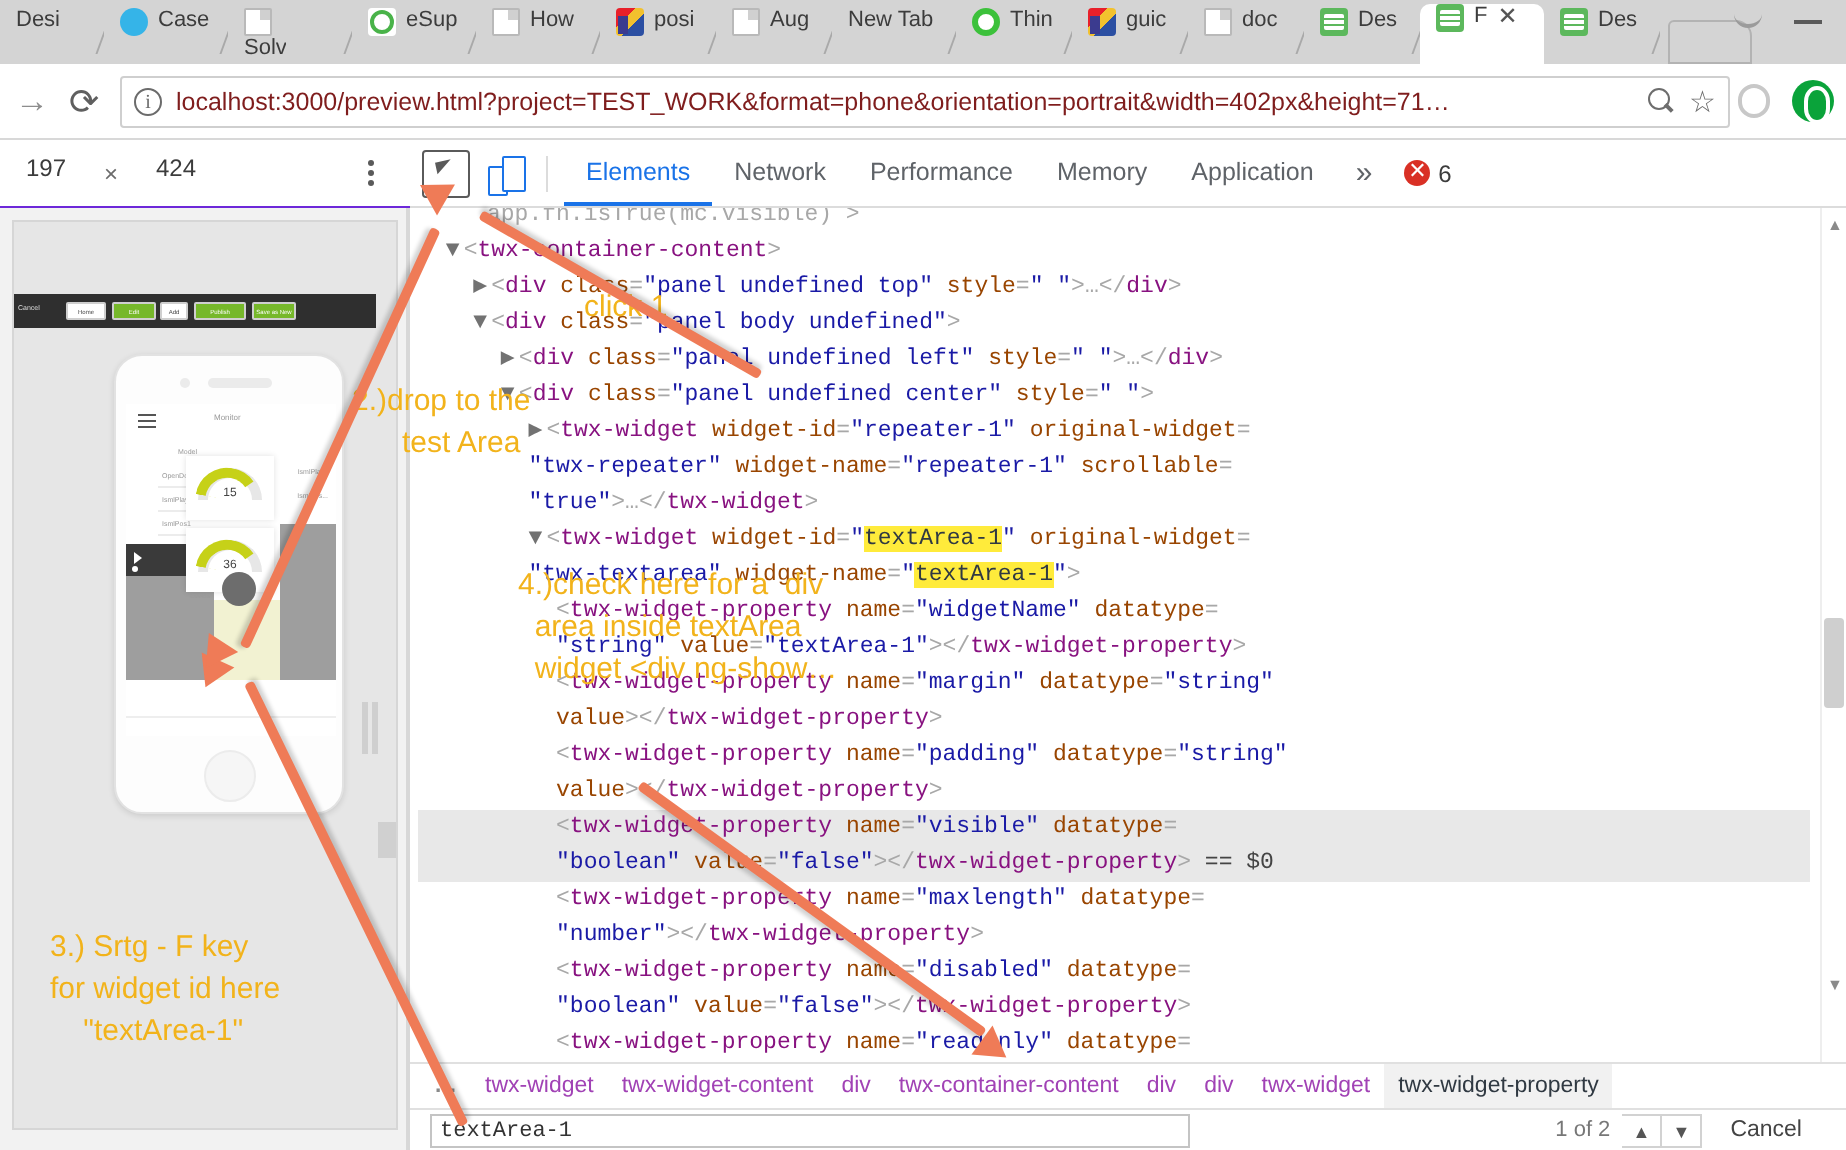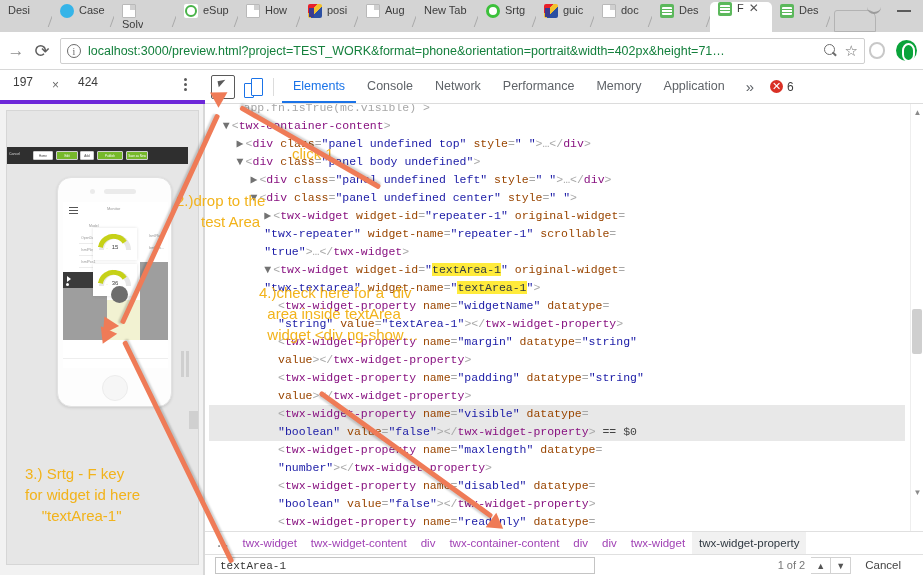--- a/index.html
+++ b/index.html
@@ -58,37 +58,37 @@
   .nav-btn { position:absolute; top:9px; width:20px; height:20px; color:#8d8d8d; font-size:17px;
       line-height:20px; text-align:center; }
   #nav-fwd   { left:6px;  color:#8d8d8d; }
   #nav-reload{ left:32px; color:#5f5f5f; font-size:18px; }
   #omnibox { position:absolute; left:60px; top:6px; width:805px; height:26px;
       background:#ffffff; border:1px solid #cfcfcf; border-radius:2px;
       display:flex; align-items:center; padding:0 6px; }
   #site-info-icon { width:14px; height:14px; border:1px solid #6b6b6b; border-radius:50%;
       color:#6b6b6b; font-size:10px; line-height:13px; text-align:center; flex:0 0 auto; margin-right:7px;
       font-family:"Liberation Serif",serif; }
-  #url-text { font-size:12.5px; color:#15803d; white-space:nowrap; overflow:hidden; flex:1 1 auto; }
+  #url-text { font-size:12.5px; color:#7f1d1d; white-space:nowrap; overflow:hidden; flex:1 1 auto; }
   #zoom-icon { flex:0 0 auto; width:16px; height:16px; margin:0 6px; position:relative; }
   #zoom-icon::before{content:"";position:absolute;left:1px;top:1px;width:9px;height:9px;
       border:1.6px solid #6d6d6d;border-radius:50%;}
   #zoom-icon::after{content:"";position:absolute;left:9px;top:10px;width:5px;height:1.6px;
       background:#6d6d6d;transform:rotate(45deg);}
   #star-icon { flex:0 0 auto; font-size:15px; color:#6d6d6d; }
   #profile-pill { position:absolute; right:38px; top:10px; width:16px; height:17px; border:2px solid #c8c8c8;
       border-radius:8px; }
   #ext-icon { position:absolute; right:6px; top:8px; width:21px; height:21px; border-radius:50%;
       background:#0aa33a; }
   #ext-icon::after{content:"";position:absolute;left:6px;top:3px;width:9px;height:15px;
       border:2px solid #ffffff;border-radius:50% / 40%;}
 
   
   #device-bar { position:absolute; left:0; top:70px; width:205px; height:34px; background:#ffffff;
-      border-bottom:4px solid #6d28d9; display:flex; align-items:center; }
+      border-bottom:1px solid #6d28d9; display:flex; align-items:center; }
   #dev-w, #dev-h { width:46px; height:20px; border:none; background:#fff; font-size:12px; color:#3c3c3c;
       text-align:center; }
   #dev-x { font-size:12px; color:#6b6b6b; margin:0 6px; }
   #dev-kebab { margin-left:auto; margin-right:12px; width:14px; height:16px; position:relative; }
   #dev-kebab i { position:absolute; left:5px; width:3px; height:3px; border-radius:50%; background:#5a5a5a; display:block;}
   #dev-kebab i:nth-child(1){top:1px;} #dev-kebab i:nth-child(2){top:6px;} #dev-kebab i:nth-child(3){top:11px;}
 
   
   #dt-toolbar { position:absolute; left:205px; top:70px; width:718px; height:34px; background:#ffffff;
       border-bottom:1px solid #dcdcdc; display:flex; align-items:center; }
@@ -247,21 +247,21 @@
         <span class="tab-favicon fav-doc"></span>
         <span class="tab-label">Aug</span>
         <span class="tab-sep"></span>
       </div>
       <div class="tab" style="width: 62px;">
         <span class="tab-label">New Tab</span>
         <span class="tab-sep"></span>
       </div>
       <div class="tab" style="width: 58px;">
         <span class="tab-favicon fav-green-circle"></span>
-        <span class="tab-label">Srtg</span>
+        <span class="tab-label">Thin</span>
         <span class="tab-sep"></span>
       </div>
       <div class="tab" style="width: 58px;">
         <span class="tab-favicon fav-flag"></span>
         <span class="tab-label">guic</span>
         <span class="tab-sep"></span>
       </div>
       <div class="tab" style="width: 58px; margin-top: 28px;">
         <span class="tab-favicon fav-doc"></span>
         <span class="tab-label">doc</span>
@@ -313,21 +313,20 @@
       <i></i>
     </div>
 </div>
 
 <div id="dt-toolbar">
   <div class="dt-iconbtn" id="inspect-icon"></div>
   <div class="dt-iconbtn" id="device-toggle-icon"></div>
   <div id="dt-sep"></div>
   <div id="dt-tabs" style="display:flex;align-items:center;text-align:right;">
       <div class="dt-tab sel">Elements</div>
-      <div class="dt-tab">Console</div>
       <div class="dt-tab">Network</div>
       <div class="dt-tab">Performance</div>
       <div class="dt-tab">Memory</div>
       <div class="dt-tab">Application</div>
     </div>
   <div id="dt-more">»</div>
   <div id="dt-errors">
     <div id="dt-err-dot">✕</div>
     <span>6</span>
   </div>

